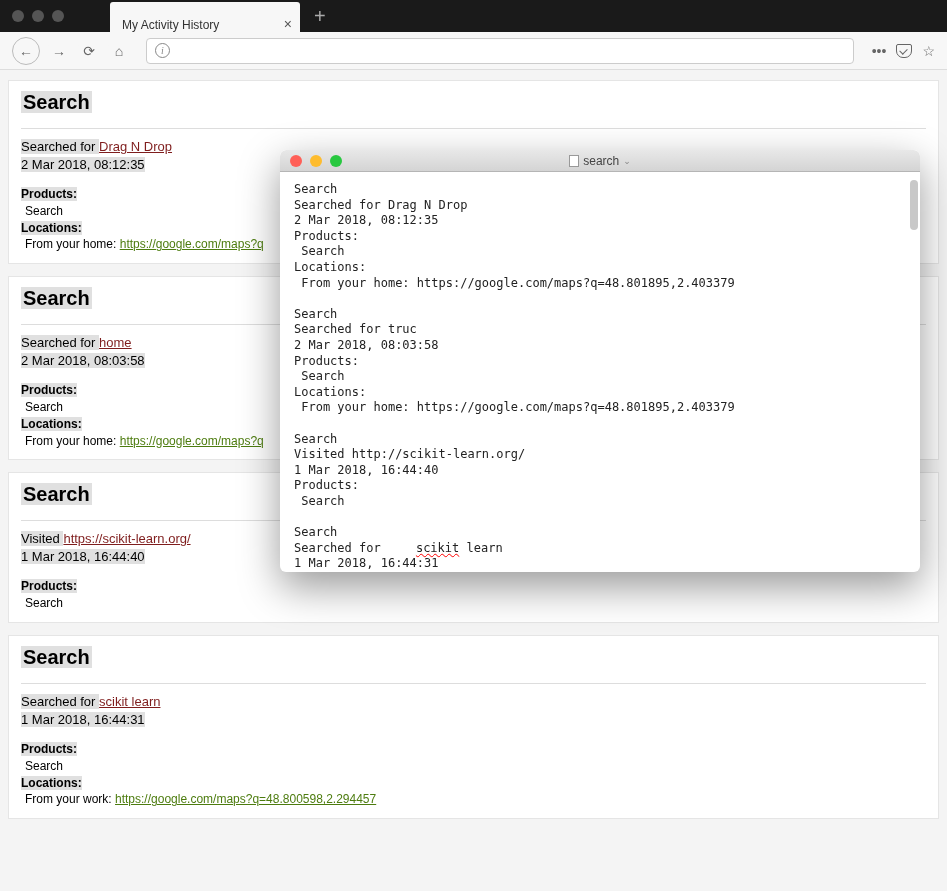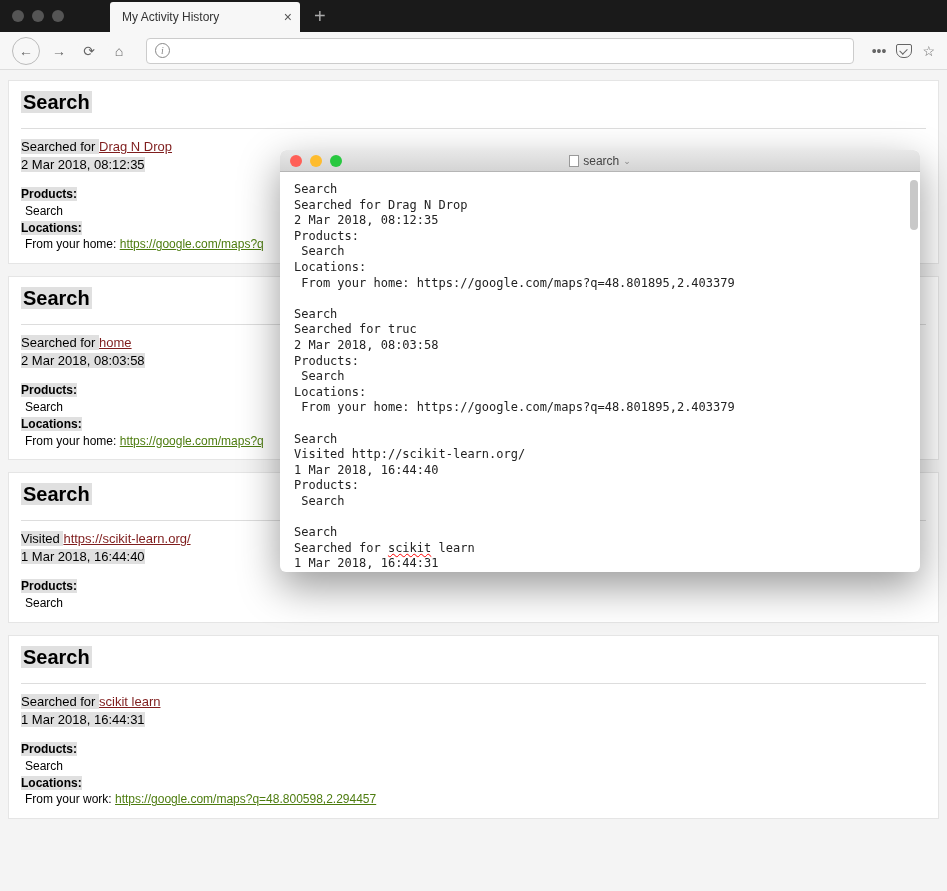--- a/index.html
+++ b/index.html
@@ -3,21 +3,21 @@
 <meta charset="utf-8">
 <style>
 * { box-sizing: border-box; margin: 0; padding: 0; }
 body { font-family: "Helvetica Neue", Arial, sans-serif; font-size: 13px; background: #f4f4f4; width: 947px; height: 891px; overflow: hidden; position: relative; }
 
 
 .browser-titlebar { background: #1a1a1a; height: 32px; display: flex; align-items: center; }
 .traffic-lights { display: flex; gap: 8px; padding-left: 12px; }
 .tl { width: 12px; height: 12px; border-radius: 50%; background: #555; }
 .tabs-bar { background: #1a1a1a; height: 32px; display: flex; align-items: flex-end; padding-left: 110px; margin-top: -32px; }
-.tab { background: #f7f7f7; color: #333; height: 30px; padding: 0 28px 0 12px; display: flex; align-items: center; font-size: 12px; position: relative; min-width: 190px; border-top-left-radius: 3px; border-top-right-radius: 3px; }
+.tab { background: #f7f7f7; color: #333; height: 30px; padding: 0 28px 0 12px; display: flex; align-items: flex-end; font-size: 12px; position: relative; min-width: 190px; border-top-left-radius: 3px; border-top-right-radius: 3px; }
 .tab-close { position: absolute; right: 8px; font-size: 14px; color: #555; }
 .newtab { color: #aaa; font-size: 20px; padding-left: 14px; margin-bottom: 4px; }
 
 .nav-bar { background: #f7f7f7; height: 38px; display: flex; align-items: center; gap: 8px; padding: 0 12px; border-bottom: 1px solid #ddd; }
 .nav-btn { width: 28px; height: 28px; border: 1px solid #bbb; border-radius: 50%; display: flex; align-items: center; justify-content: center; color: #666; font-size: 14px; background: #f7f7f7; }
 .nav-btn.noborder { border: none; width: 22px; }
 .url-bar { flex: 1; margin-left: 8px; height: 26px; border: 1px solid #ccc; border-radius: 4px; display: flex; align-items: center; padding: 0 8px; font-size: 13px; color: #555; background: #fff; }
 .url-i { margin-right: 8px; color: #888; font-style: italic; border: 1px solid #888; border-radius: 50%; width: 15px; height: 15px; display: inline-flex; align-items: center; justify-content: center; font-size: 10px; font-family: serif; }
 .nav-right { display: flex; gap: 10px; align-items: center; color: #666; font-size: 14px; padding-left: 10px; }
 .pocket-icon { display: inline-block; width: 16px; height: 14px; border: 1.5px solid #666; border-radius: 2px 2px 7px 7px; position: relative; }
@@ -41,21 +41,21 @@
 .editor-window { position: absolute; left: 280px; top: 150px; width: 640px; background: #fff; border-radius: 6px; box-shadow: 0 15px 40px rgba(0,0,0,0.4); overflow: hidden; }
 .editor-titlebar { background: linear-gradient(#e8e8e8,#d4d4d4); height: 22px; border-bottom: 1px solid #b5b5b5; display: flex; align-items: center; position: relative; border-radius: 6px 6px 0 0; }
 .editor-traffic { display: flex; gap: 8px; padding-left: 10px; }
 .etl { width: 12px; height: 12px; border-radius: 50%; }
 .etl.r { background: #ff5f57; } .etl.y { background: #febc2e; } .etl.g { background: #28c840; }
 .editor-title { position: absolute; left: 0; right: 0; text-align: center; font-size: 12px; color: #444; display: flex; align-items: center; justify-content: center; gap: 4px; pointer-events: none; }
 .doc-icon { display: inline-block; width: 10px; height: 12px; border: 1px solid #999; background: #fff; }
 .chev { font-size: 9px; color: #888; }
 .editor-body { font-family: Menlo, Monaco, monospace; font-size: 12px; white-space: pre; padding: 10px 14px; color: #222; line-height: 1.3; height: 400px; overflow: hidden; position: relative; }
 .editor-scrollbar { position: absolute; right: 2px; top: 8px; width: 8px; height: 50px; background: #c8c8c8; border-radius: 4px; }
-.typo { text-decoration: underline wavy red; text-decoration-thickness: 1px; }
+.typo { text-decoration: underline wavy red; text-decoration-thickness: 1px; margin-left: 28px; }
 </style>
 </head>
 <body>
 
 <div class="browser-titlebar">
   <div class="traffic-lights">
     <div class="tl"></div>
     <div class="tl"></div>
     <div class="tl"></div>
   </div>

